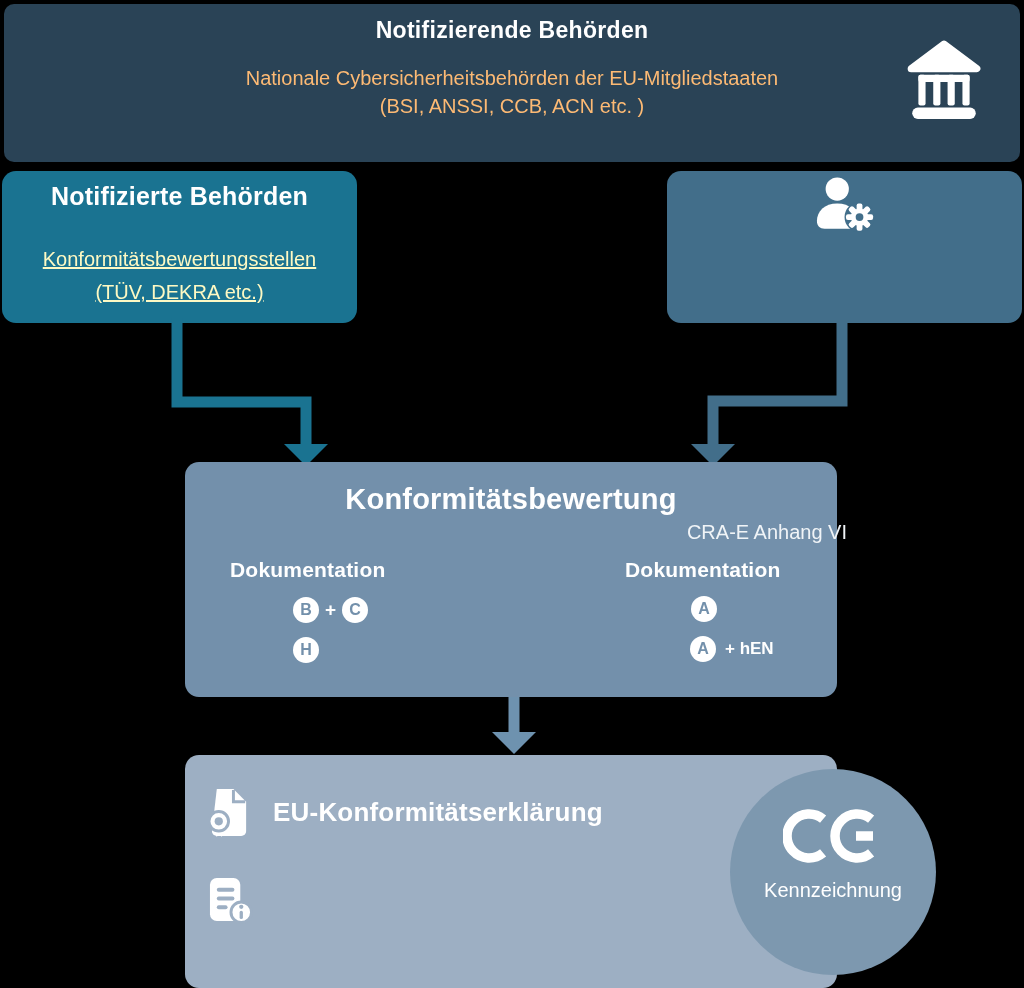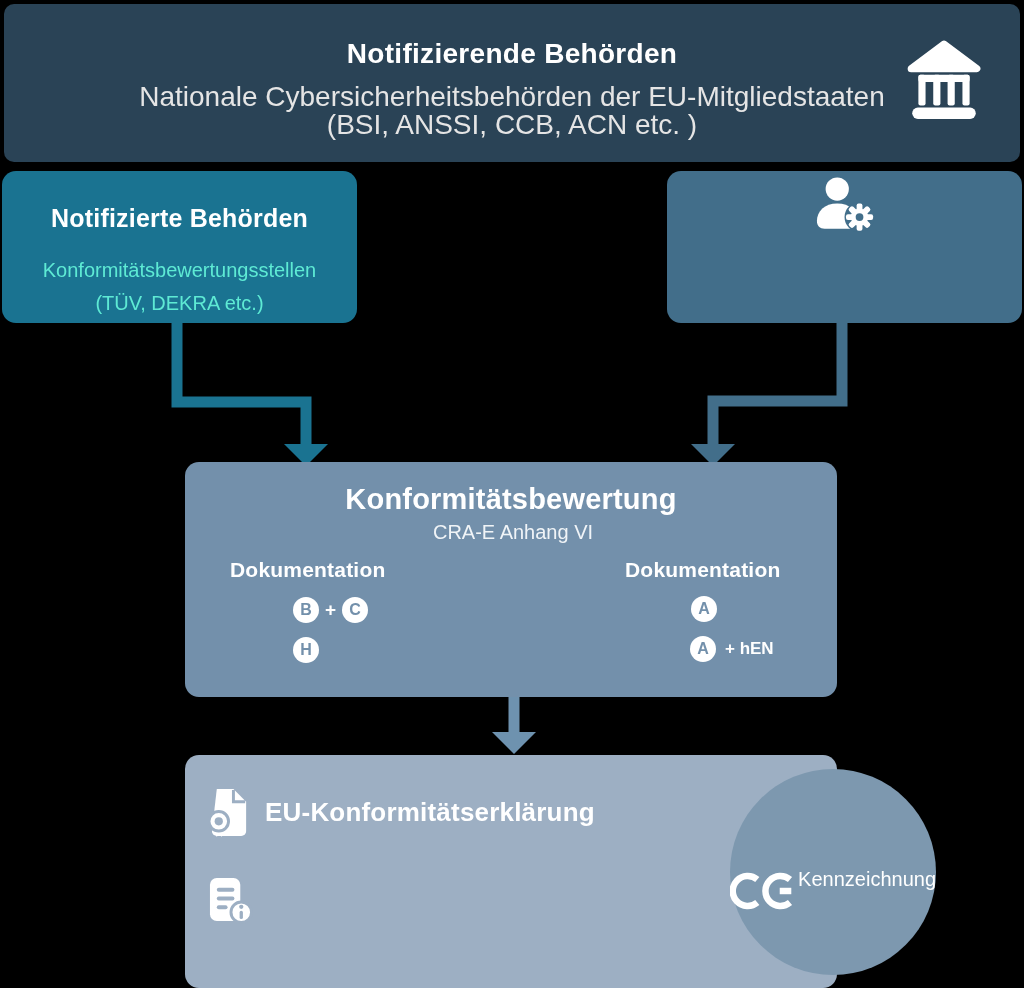--- a/index.html
+++ b/index.html
@@ -12,30 +12,30 @@
     --light:#9dafc3;
     --circle:#7d98af;
     --text:#ffffff;
   }
   *{box-sizing:border-box;margin:0;padding:0;}
   body{background:var(--background);font-family:"Liberation Sans", sans-serif;}
   .canvas{position:relative;width:1024px;height:988px;background:var(--background);overflow:hidden;color:var(--text);}
 
   
   .banner{position:absolute;left:4px;top:4px;width:1016px;height:158px;background:var(--banner);border-radius:10px;text-align:center;}
-  .banner-title{padding-top:34px;font-size:28px;font-weight:bold;letter-spacing:.3px;}
-  .banner-sub{margin-top:13px;font-size:28px;line-height:28px;color:#e5e5e5;}
+  .banner-title{padding-top:13px;font-size:23px;font-weight:bold;letter-spacing:.3px;}
+  .banner-sub{margin-top:20px;font-size:20px;line-height:28px;color:#fdba74;}
   .banner-icon{position:absolute;right:37px;top:36px;width:78px;height:84px;}
 
   
   .box{position:absolute;border-radius:14px;text-align:center;}
   .box-notified{left:2px;top:171px;width:355px;height:152px;background:var(--teal);}
   .box-manufacturer{left:667px;top:171px;width:355px;height:152px;background:var(--steel);}
-  .box-title{padding-top:33px;font-size:25px;font-weight:bold;letter-spacing:.2px;}
-  .box-sub{margin-top:21px;font-size:20px;line-height:33px;color:#5eead4;}
+  .box-title{padding-top:11px;font-size:25px;font-weight:bold;letter-spacing:.2px;}
+  .box-sub{margin-top:32px;font-size:20px;line-height:33px;color:#fef9c3;text-decoration:underline;}
   .manu-icon{margin-top:5px;width:62px;height:57px;}
 
   
   .connectors{position:absolute;left:0;top:0;width:1024px;height:988px;pointer-events:none;}
   .conn-teal{stroke:var(--teal);}
   .conn-steel{stroke:var(--steel);}
   .conn-mid{stroke:var(--mid_arrow);}
   .head-teal{fill:var(--teal);}
   .head-steel{fill:var(--steel);}
   .head-mid{fill:var(--mid_arrow);}
@@ -53,28 +53,28 @@
   .row-bc{left:293px;top:597px;}
   .row-h{left:293px;top:637px;}
   .row-a1{left:691px;top:596px;}
   .row-a2{left:690px;top:636px;}
   .badge{display:flex;align-items:center;justify-content:center;width:26px;height:26px;border-radius:50%;background:#ffffff;color:var(--mid);font-size:16px;font-weight:bold;}
   .plus{margin:0 6px;font-size:19px;font-weight:bold;color:#ffffff;}
   .suffix{margin-left:9px;font-size:17px;font-weight:bold;color:#ffffff;}
 
   
   .box-results{left:185px;top:755px;width:652px;height:233px;background:var(--light);text-align:left;}
-  .result-row{position:absolute;left:23px;display:flex;align-items:center;gap:12px;height:56px;}
+  .result-row{position:absolute;left:23px;display:flex;align-items:center;gap:20px;height:56px;}
   .row-decl{top:29px;}
   .row-doc{top:116px;}
   .result-icon{width:45px;height:49px;flex:0 0 auto;}
   .result-text{font-size:26px;font-weight:bold;letter-spacing:.2px;}
 
   
-  .ce-circle{position:absolute;left:730px;top:769px;width:206px;height:206px;border-radius:50%;background:var(--circle);display:flex;align-items:center;}
+  .ce-circle{position:absolute;left:730px;top:769px;width:206px;height:206px;border-radius:50%;background:var(--circle);display:flex;flex-direction:column;align-items:center;}
   .ce-mark{margin-top:38px;width:100px;height:58px;}
   .ce-stroke{fill:none;stroke:#ffffff;stroke-width:9.5;stroke-linecap:butt;}
   .ce-label{margin-top:14px;font-size:20px;color:#ffffff;}
 
   
   .f-white{fill:#ffffff;}
   .f-steel{fill:var(--steel);}
   .f-light{fill:var(--light);}
   .s-light{stroke:var(--light);}
 </style>
@@ -142,21 +142,21 @@
       <polygon class="head-steel" points="691,444 735,444 713,466"></polygon>
     </g>
     <g>
       <polyline class="conn conn-mid" points="514,694 514,734"></polyline>
       <polygon class="head-mid" points="492,732 536,732 514,754"></polygon>
     </g>
   </svg>
 
   <div class="box box-assessment"></div>
   <div class="mb-title mb-item" style="left:185px;text-align:center;">Konformitätsbewertung</div>
-  <div class="mb-sub mb-item" style="left:187px;">CRA-E Anhang VI</div>
+  <div class="mb-sub mb-item" style="left:195px;text-align:right;">CRA-E Anhang VI</div>
 
   <div class="mb-item col-label lbl-dritt">Dokumentation</div>
   <div class="mb-item col-label lbl-eigen">Dokumentation</div>
 
   <div class="mb-item badge-row row-bc">
     <span class="badge">B</span>
     <span class="plus">+</span>
     <span class="badge">C</span>
   </div>
   <div class="mb-item badge-row row-h">

